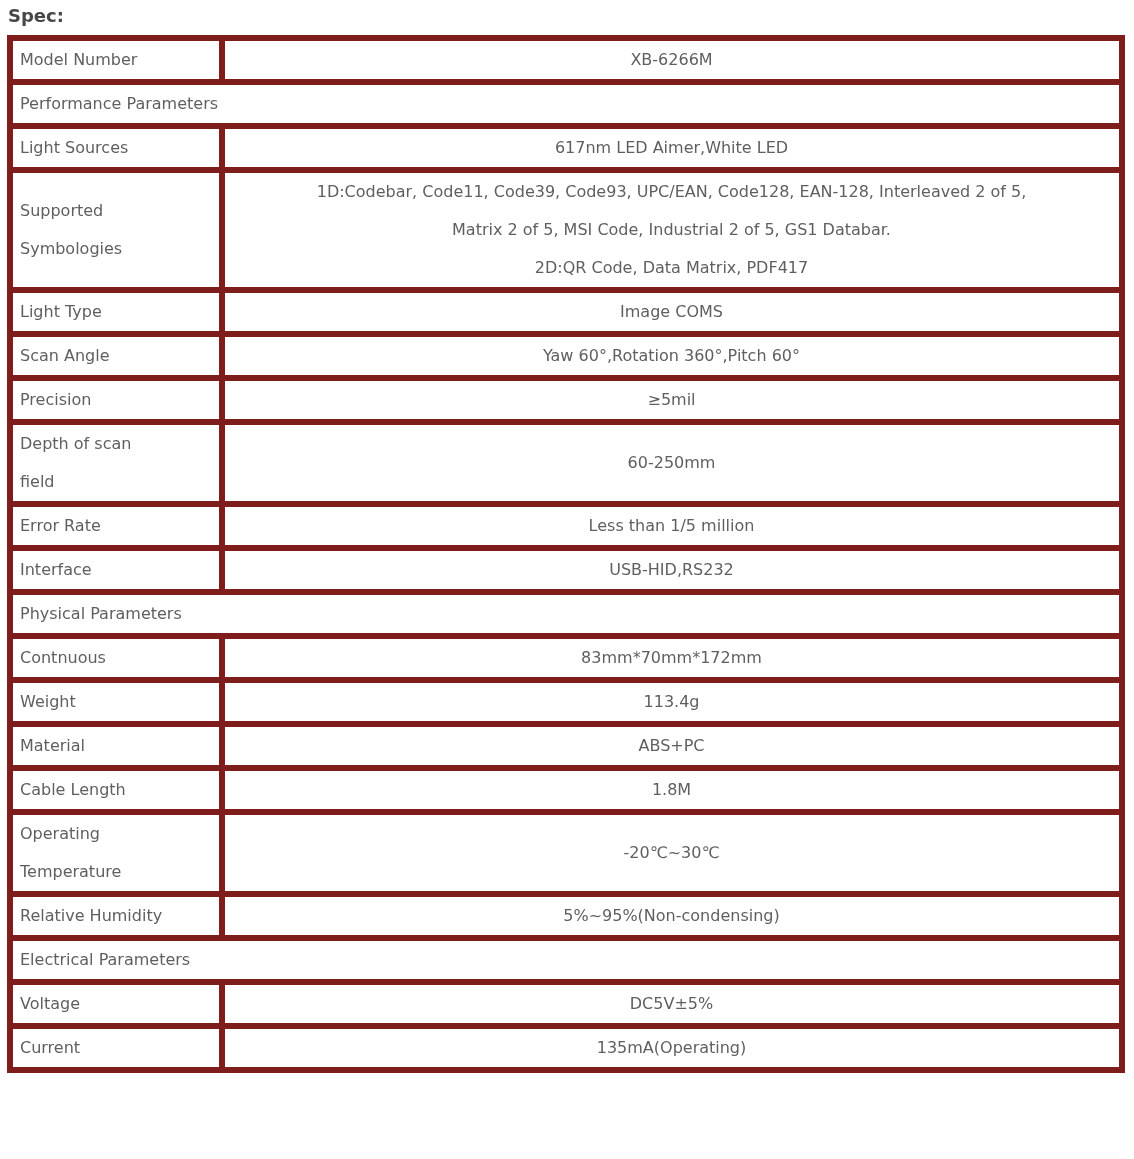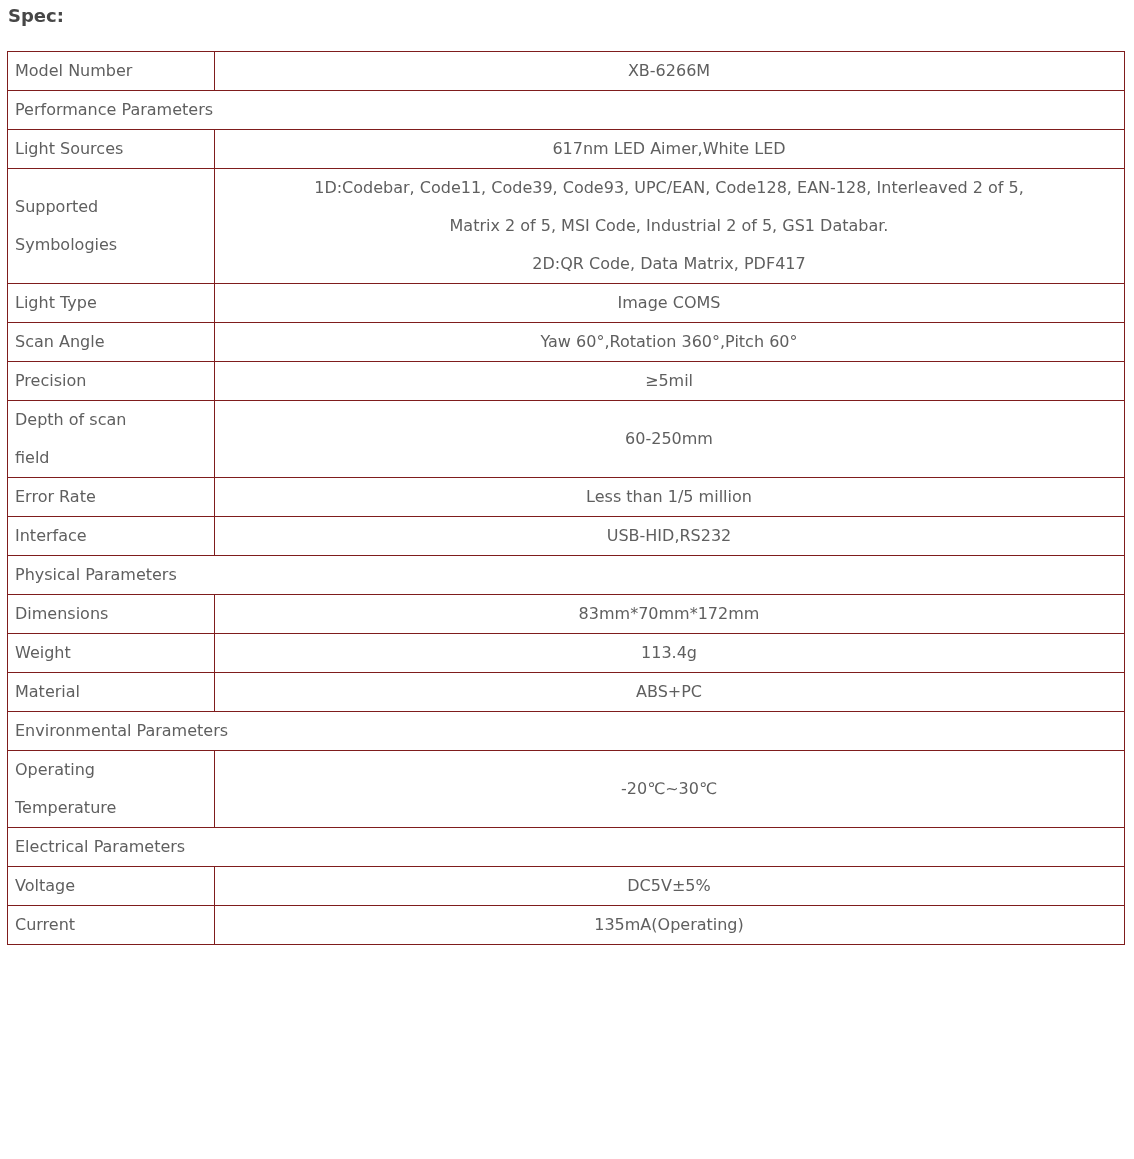--- a/index.html
+++ b/index.html
@@ -12,32 +12,32 @@
     color: #5f5f5f;
     width: 1134px;
   }
   .page {
     padding: 4px 8px 0 7px;
   }
   .spec-heading {
     font-size: 18px;
     font-weight: bold;
     color: #474747;
-    margin: 1px 0 24px 1px;
+    margin: 1px 0 8px 1px;
     line-height: 22px;
   }
   table.spec-table {
     border-collapse: collapse;
     width: 1118px;
     table-layout: fixed;
     font-size: 16px;
     color: #5f5f5f;
   }
   table.spec-table td {
-    border: 1px solid #7f1d1d;
+    border: 6px solid #7f1d1d;
     line-height: 38px;
     padding: 0 8px 0 7px;
     vertical-align: middle;
     overflow: hidden;
     white-space: normal;
   }
   td.label-cell {
     width: 191px;
   }
   td.value-cell {
@@ -120,48 +120,53 @@
         <td class="label-cell">Interface</td>
         <td class="value-cell">USB-HID,RS232</td>
       </tr>
 
 
       <tr>
         <td class="section-cell" colspan="2">Physical Parameters</td>
       </tr>
 
       <tr>
-        <td class="label-cell">Dimensions</td>
+        <td class="label-cell">Contnuous</td>
         <td class="value-cell">83mm*70mm*172mm</td>
       </tr>
 
       <tr>
         <td class="label-cell">Weight</td>
         <td class="value-cell">113.4g</td>
       </tr>
 
       <tr>
         <td class="label-cell">Material</td>
         <td class="value-cell">ABS+PC</td>
       </tr>
 
+      <tr>
+        <td class="label-cell">Cable Length</td>
+        <td class="value-cell">1.8M</td>
+      </tr>
 
-      <tr>
-        <td class="section-cell" colspan="2">Environmental Parameters</td>
-      </tr>
 
       <tr>
         <td class="label-cell">
           <div class="cell-line">Operating</div>
           <div class="cell-line">Temperature</div>
         </td>
         <td class="value-cell">-20℃~30℃</td>
       </tr>
 
 
+      <tr>
+        <td class="label-cell">Relative Humidity</td>
+        <td class="value-cell">5%~95%(Non-condensing)</td>
+      </tr>
 
       <tr>
         <td class="section-cell" colspan="2">Electrical Parameters</td>
       </tr>
 
       <tr>
         <td class="label-cell">Voltage</td>
         <td class="value-cell">DC5V±5%</td>
       </tr>
 

